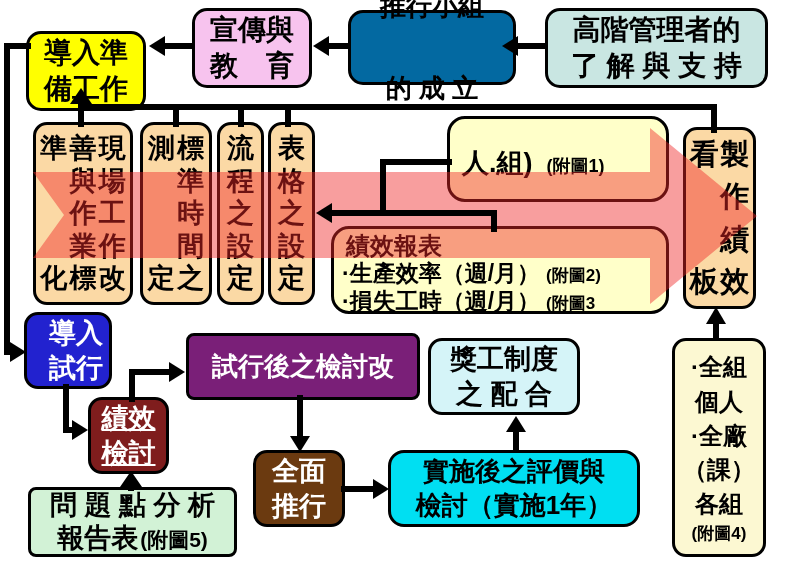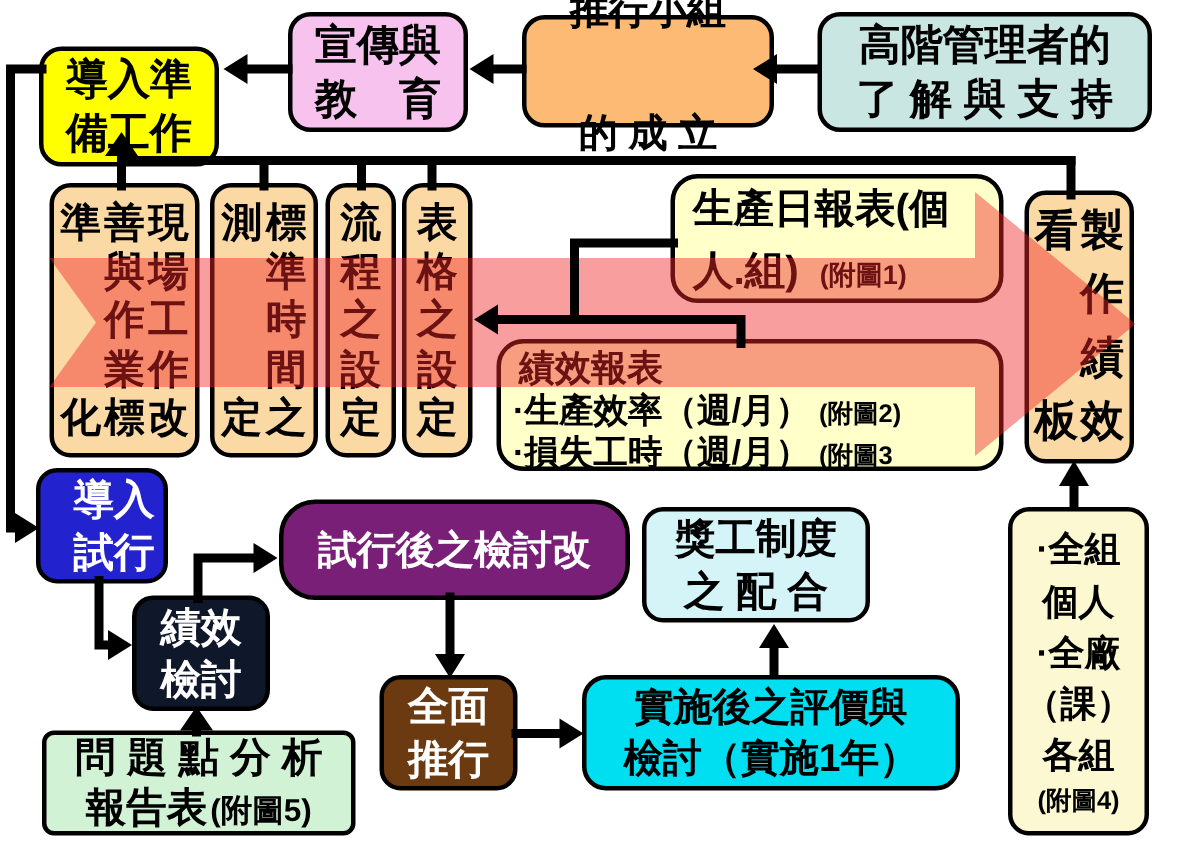--- a/index.html
+++ b/index.html
@@ -41,21 +41,21 @@
 <div class="stage">
 
   <div class="box fs28" style="left: 26px; top: 8px; width: 120px; height: 80px; background: rgb(255, 255, 0); margin-top: 23px;">
     <div>導入準</div>
     <div>備工作</div>
   </div>
   <div class="box fs28" style="left: 192px; top: 8px; width: 120px; height: 80px; background: rgb(247, 195, 238);">
     <div>宣傳與</div>
     <div>教　育</div>
   </div>
-  <div class="box fs26" style="left: 348px; top: 10px; width: 168px; height: 75px; background: #fdba74; gap: 48px;">
+  <div class="box fs26" style="left: 348px; top: 10px; width: 168px; height: 75px; background: #0369a1; gap: 48px;">
     <div>推行小組</div>
     <div>的 成 立</div>
   </div>
   <div class="box fs28" style="left: 545px; top: 8px; width: 223px; height: 80px; background: rgb(201, 230, 226);">
     <div>高階管理者的</div>
     <div>了 解 與 支 持</div>
   </div>
 
   <div class="box" style="left: 33px; top: 122px; width: 100px; height: 183px; border-radius: 14px; background: rgb(251, 217, 165);">
     <div class="vcols">
@@ -125,45 +125,44 @@
       <div class="vcol">
           <div class="vchar">製</div>
           <div class="vchar">作</div>
           <div class="vchar">績</div>
           <div class="vchar">效</div>
         </div>
     </div>
   </div>
 
   <div class="box fs27 r18 left-align" style="left: 447px; top: 116px; width: 222px; height: 86px; padding: 6px 4px 4px 12px; background: rgb(255, 255, 201);">
-    <div>生產日報表(個</div>
     <div class="baseline-row">
       <span>人.組)</span>
       <span class="daily-note">(附圖1)</span>
     </div>
   </div>
   <div class="box r18 left-align" style="left: 331px; top: 226px; width: 338px; height: 88px; padding: 3px 4px 3px 8px; justify-content: flex-start; background: rgb(255, 255, 201);">
     <div class="perf-title">績效報表</div>
     <div class="perf-item">
       <span>·生產效率（週/月）</span><span class="note">(附圖2)</span>
     </div>
     <div class="perf-item">
       <span>·損失工時（週/月）</span><span class="note">(附圖3</span>
     </div>
   </div>
 
   <div class="box fs27 light" style="left: 24px; top: 312px; width: 88px; height: 77px; border-radius: 14px; background: rgb(34, 34, 207); padding-left: 16px;">
     <div>導入</div>
     <div>試行</div>
   </div>
-  <div class="box fs27 light" style="left: 88px; top: 397px; width: 92px; height: 77px; border-radius: 14px; background: #0f172a;">
+  <div class="box fs27 light" style="left: 88px; top: 397px; width: 81px; height: 77px; border-radius: 14px; background: #7f1d1d; text-decoration: underline;">
     <div>績效</div>
     <div>檢討</div>
   </div>
-  <div class="box fs26 light" style="left: 186px; top: 333px; width: 234px; height: 67px; border-radius: 24px; line-height: 1.2; background: rgb(122, 31, 120);">
+  <div class="box fs26 light" style="left: 186px; top: 333px; width: 234px; height: 67px; border-radius: 8px; line-height: 1.2; background: rgb(122, 31, 120);">
     <div>試行後之檢討改</div>
   </div>
   <div class="box fs27 light" style="left: 253px; top: 450px; width: 92px; height: 77px; border-radius: 14px; background: rgb(107, 58, 16);">
     <div>全面</div>
     <div>推行</div>
   </div>
   <div class="box fs26" style="left: 388px; top: 450px; width: 252px; height: 77px; border-radius: 16px; background: rgb(0, 223, 242);">
     <div>實施後之評價與</div>
     <div>檢討（實施1年）</div>
   </div>

